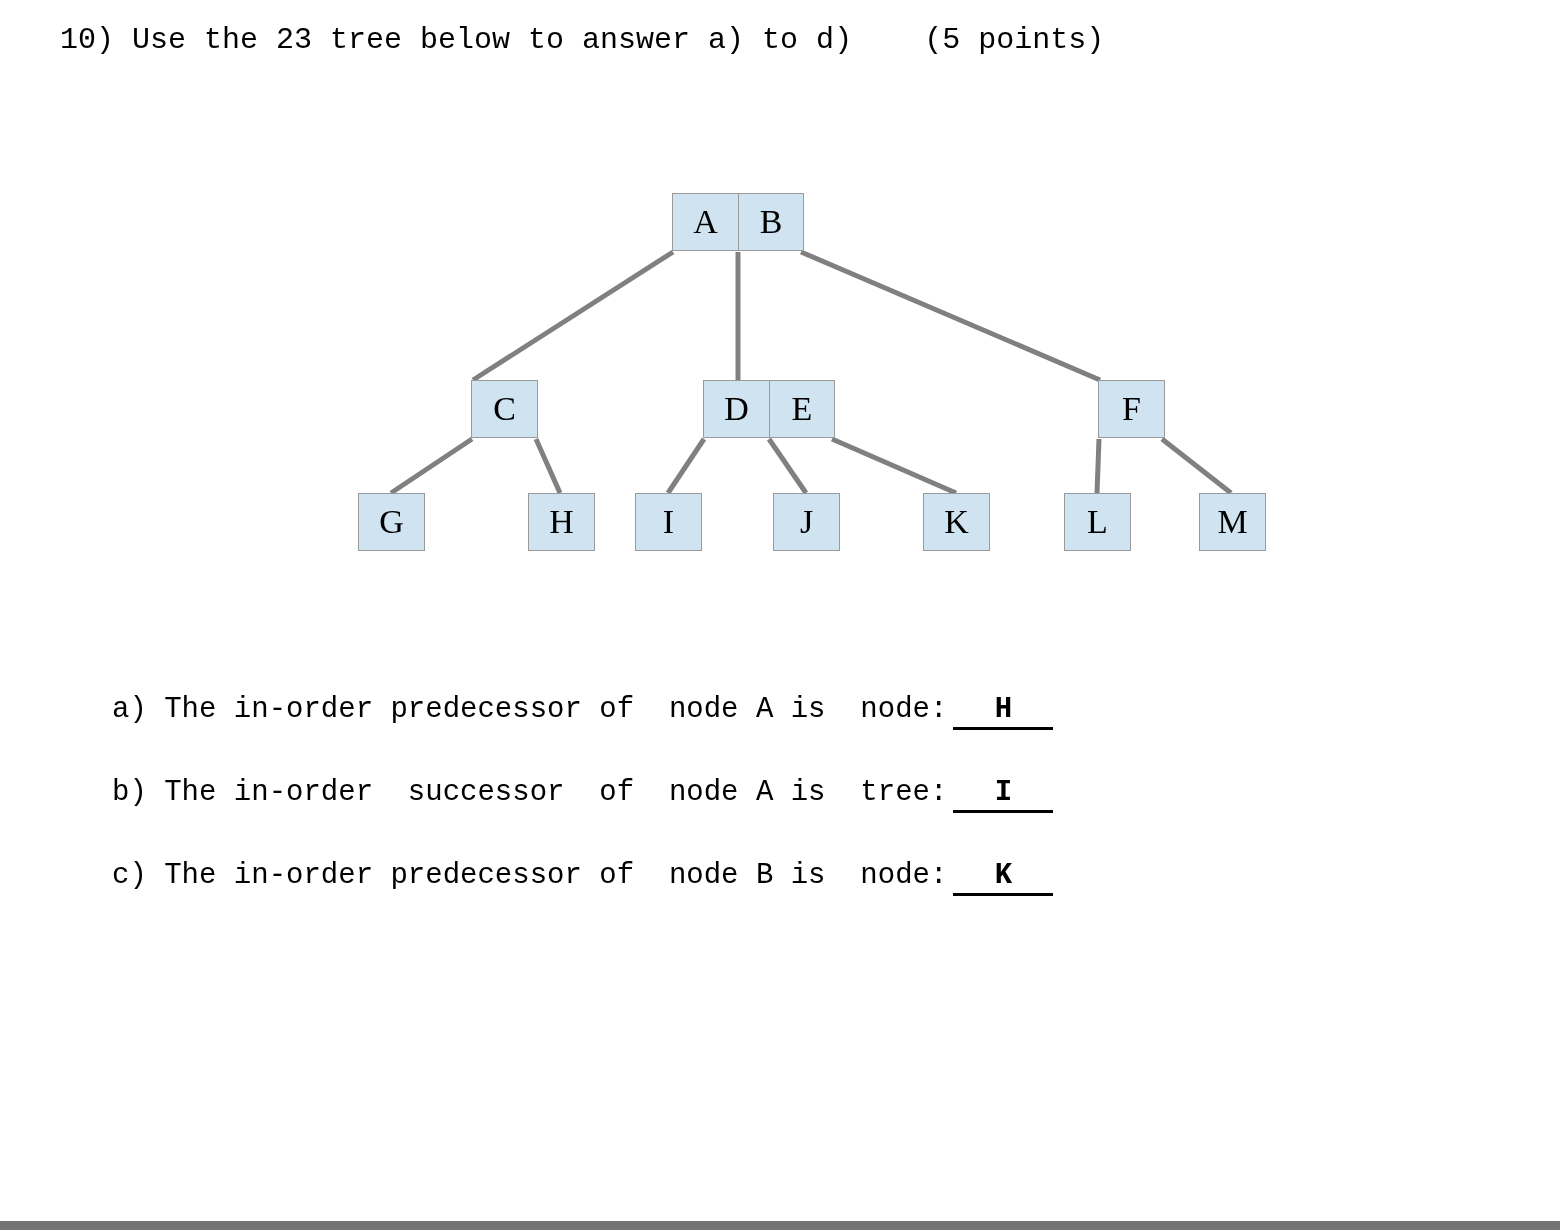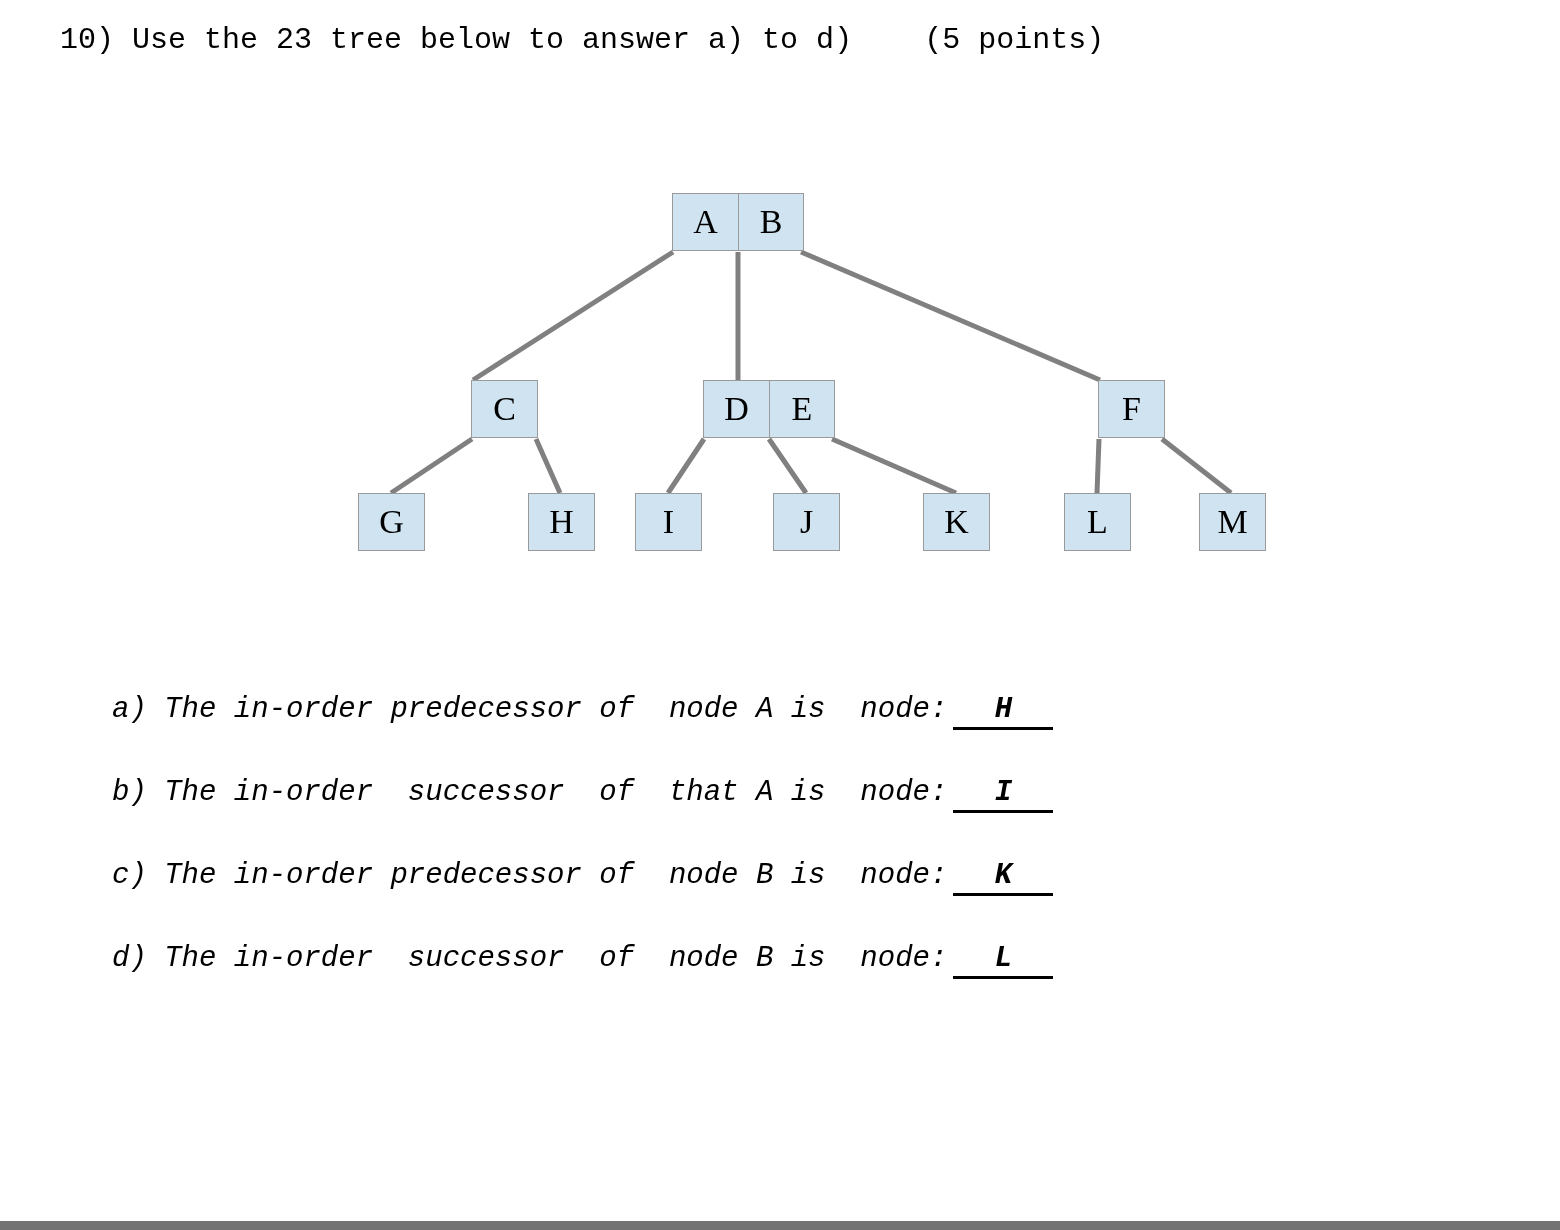--- a/index.html
+++ b/index.html
@@ -67,21 +67,20 @@
   .tree-cell + .tree-cell {
     border-left: 1px solid #9a9a9a;
   }
 
   
   #answers {
     position: absolute;
     left: 112px;
     top: 690px;
     width: 1300px;
-    font-style: italic;
   }
   .answer-row {
     height: 83px;
     font-family: "Liberation Mono", "DejaVu Sans Mono", monospace;
     font-size: 29px;
     line-height: 40px;
     color: #000000;
     white-space: pre;
     display: block;
   }
@@ -160,18 +159,17 @@
         <div class="tree-cell">L</div>
       </div>
       <div class="tree-node" style="left: 1199px; top: 363px;">
         <div class="tree-cell">M</div>
       </div>
     </div>
 </div>
 
 <div id="answers">
     <div class="answer-row"><span class="answer-text">a) The in-order predecessor of  node A is  node:</span><span class="answer-blank">H</span></div>
-    <div class="answer-row"><span class="answer-text">b) The in-order  successor  of  that A is  node:</span><span class="answer-blank">I</span></div>
+    <div class="answer-row"><span class="answer-text">b) The in-order  successor  of  node A is  tree:</span><span class="answer-blank">I</span></div>
     <div class="answer-row"><span class="answer-text">c) The in-order predecessor of  node B is  node:</span><span class="answer-blank">K</span></div>
-    <div class="answer-row"><span class="answer-text">d) The in-order  successor  of  node B is  node:</span><span class="answer-blank">L</span></div>
   </div>
 
 <div id="page-bottom-bar"></div>
 
 </body></html>

